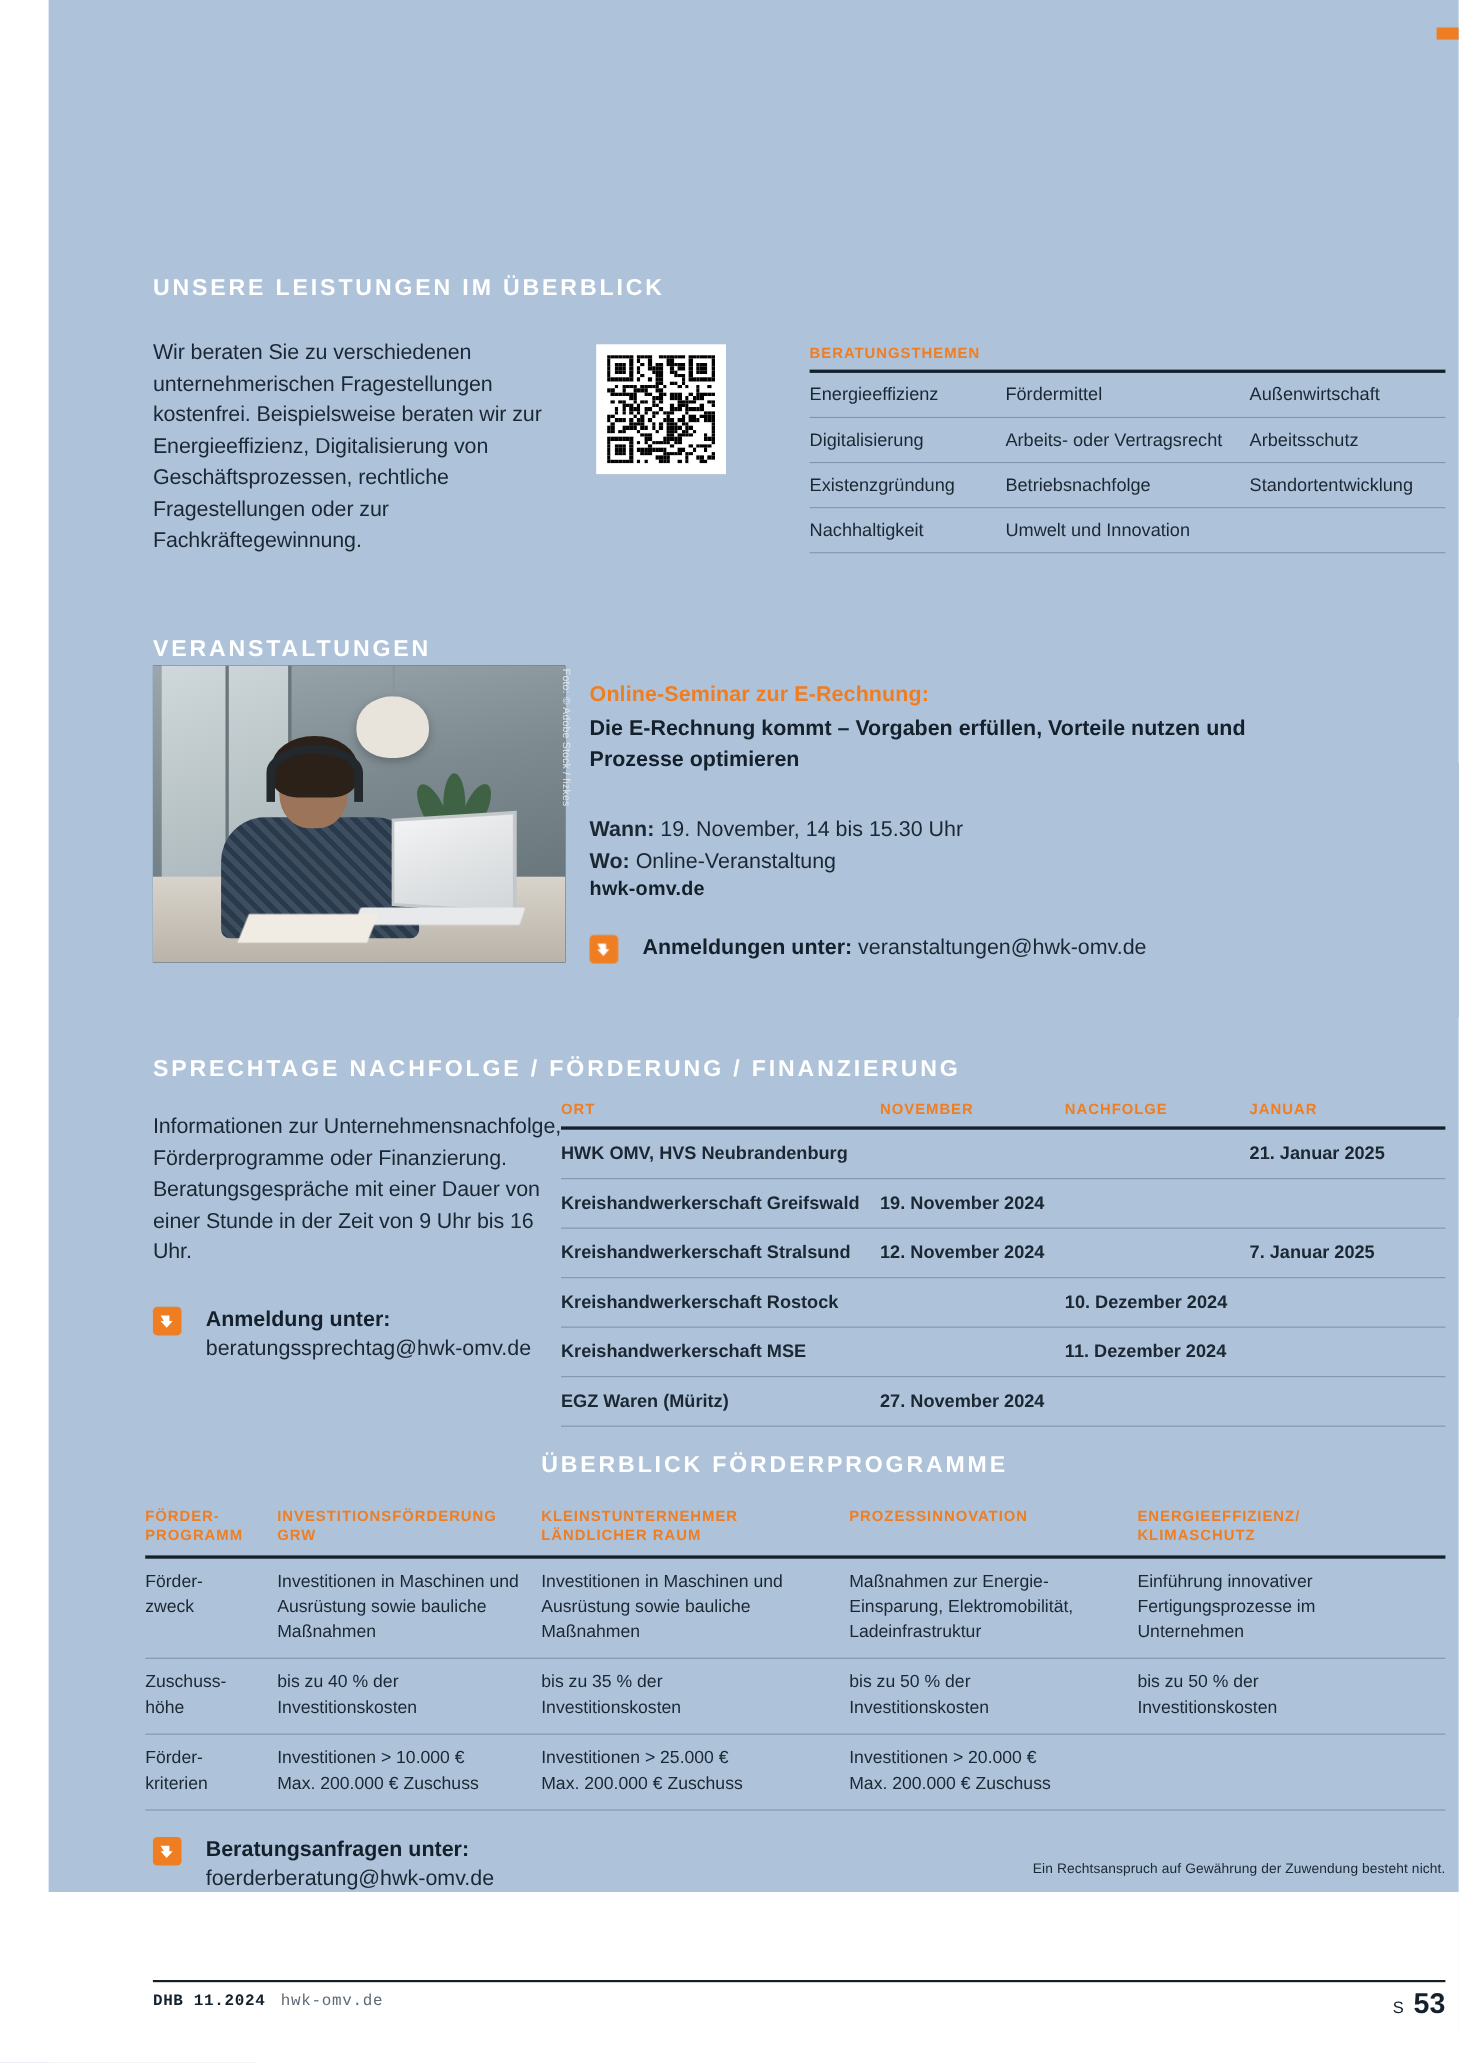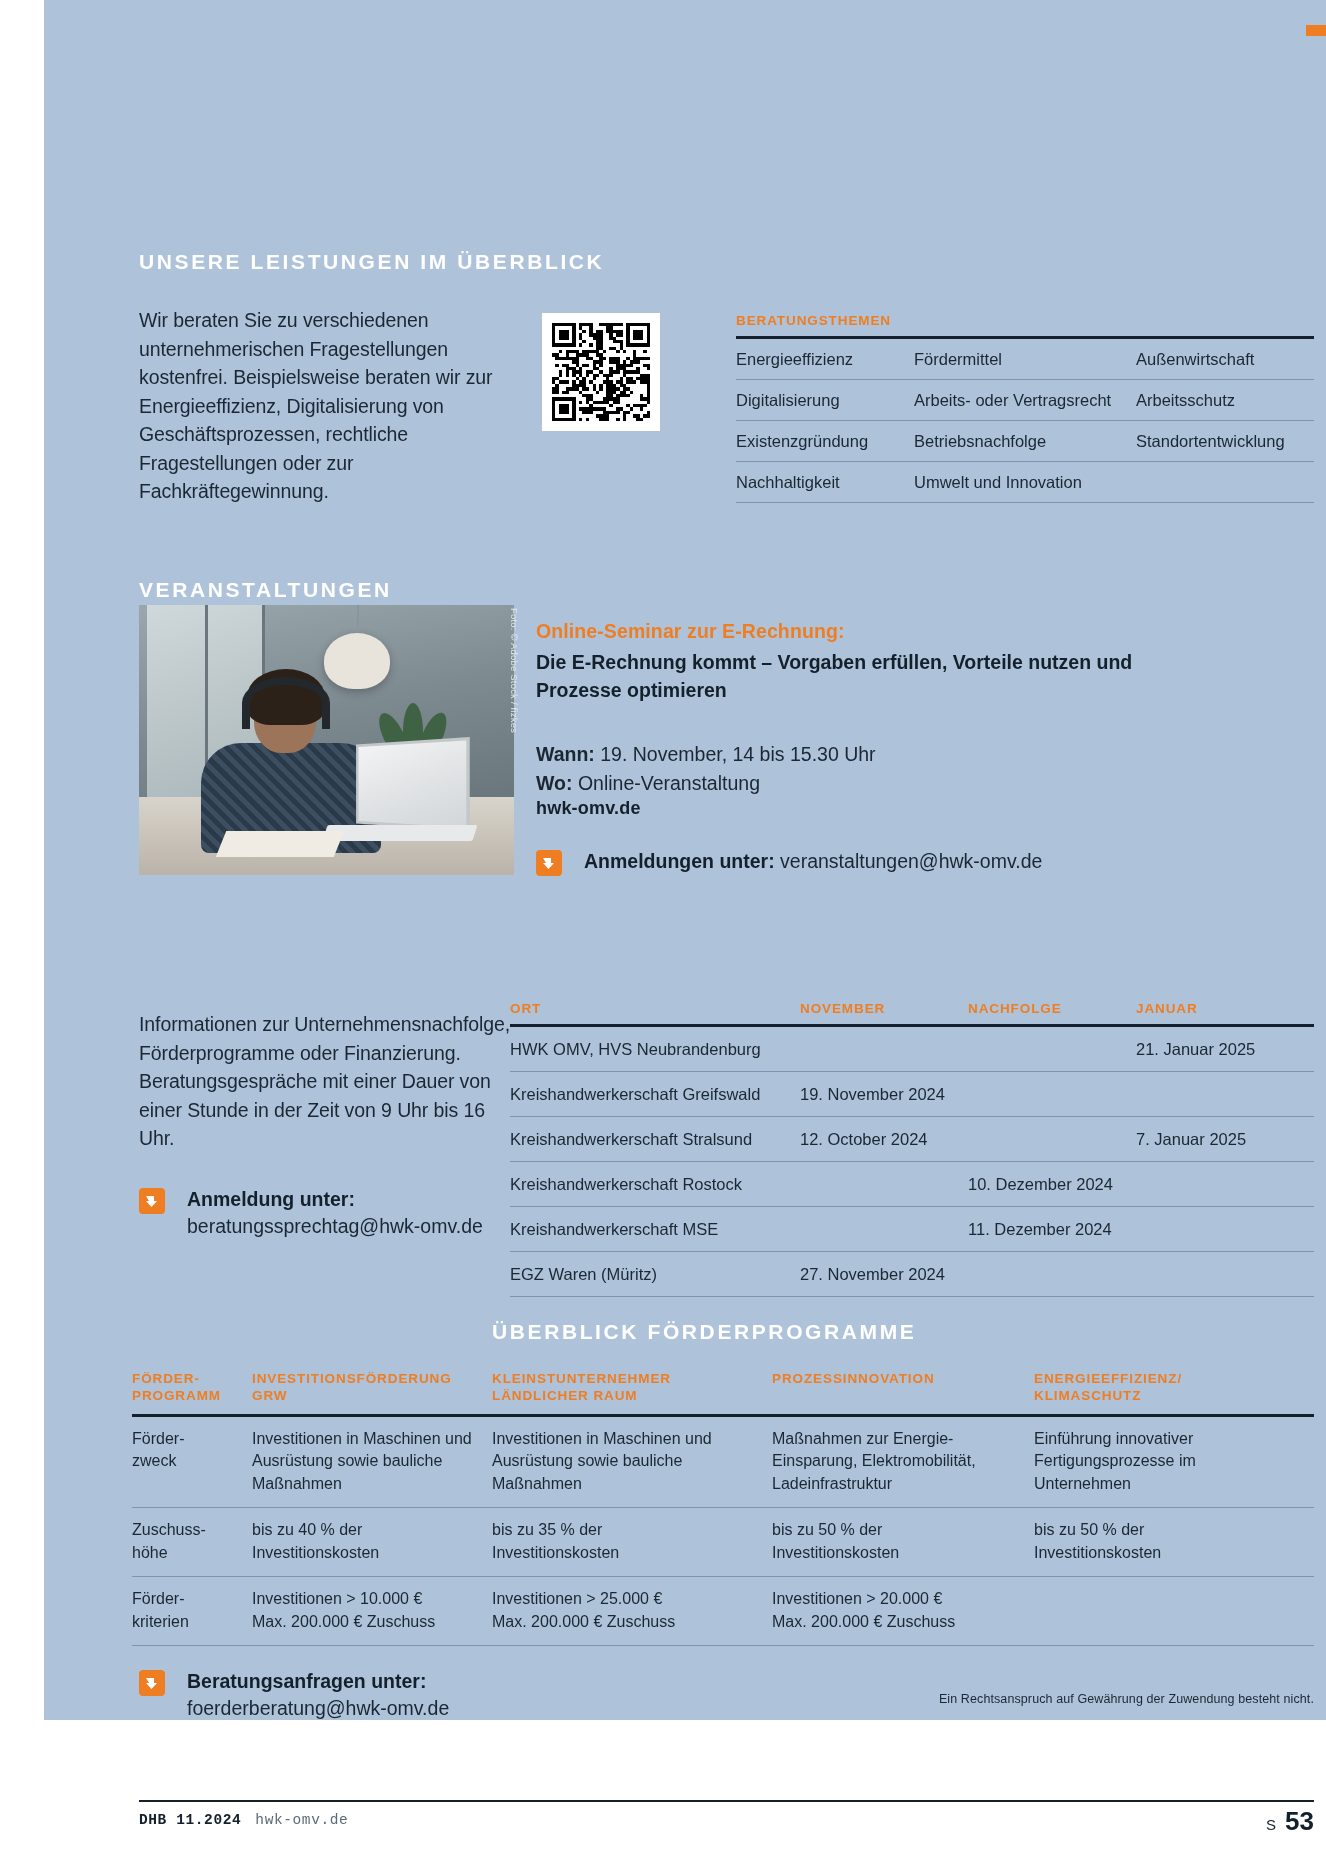--- a/index.html
+++ b/index.html
@@ -101,21 +101,21 @@
   
   #sprechtage-table { left: 466px; top: 1000px; width: 804px; }
   #sprechtage-table .thead .th:nth-child(1) { width: 290px; }
   #sprechtage-table .thead .th:nth-child(2) { width: 168px; }
   #sprechtage-table .thead .th:nth-child(3) { width: 168px; }
   #sprechtage-table .thead .th:nth-child(4) { width: 170px; }
   #sprechtage-table .trow .td:nth-child(1) { width: 290px; }
   #sprechtage-table .trow .td:nth-child(2) { width: 168px; }
   #sprechtage-table .trow .td:nth-child(3) { width: 168px; }
   #sprechtage-table .trow .td:nth-child(4) { width: 170px; }
-  #sprechtage-table .trow { padding: 11px 0 11px 0; }
+  #sprechtage-table .trow { padding: 11px 0 11px 0; font-weight: bold; }
 
   
   #foerder-table { left: 88px; top: 1370px; width: 1182px; }
   #foerder-table .thead { align-items: flex-start; padding-bottom: 10px; }
   #foerder-table .thead .th:nth-child(1) { width: 120px; }
   #foerder-table .thead .th:nth-child(2) { width: 240px; }
   #foerder-table .thead .th:nth-child(3) { width: 280px; }
   #foerder-table .thead .th:nth-child(4) { width: 262px; }
   #foerder-table .thead .th:nth-child(5) { width: 270px; }
   #foerder-table .trow { align-items: flex-start; padding: 11px 0 12px 0; font-size: 16px; line-height: 22.5px; }
@@ -1194,20 +1194,21 @@
 
   <div class="cta" style="left:492px; top:848px;">
     <span class="arrow-badge">
       <svg width="18" height="18" viewBox="0 0 18 18">
           <path d="M3 4 L11 4 L11 9 L14 9 L8.5 15 L3 9 L6 9 Z" fill="#ffffff"></path>
         </svg>
     </span>
     <span class="cta-text"><b>Anmeldungen unter:</b><span> veranstaltungen@hwk-omv.de</span></span>
   </div>
 
+  <div class="sec-head" style="left:95px; top:960px;">SPRECHTAGE NACHFOLGE / FÖRDERUNG / FINANZIERUNG</div>
 
   <div class="body-copy" style="left:95px; top:1010px; width:375px;">Informationen zur Unternehmensnachfolge, Förderprogramme oder Finanzierung. Beratungsgespräche mit einer Dauer von einer Stunde in der Zeit von 9 Uhr bis 16 Uhr.</div>
 
   <div class="cta" style="left:95px; top:1186px; width:360px;">
     <span class="arrow-badge">
       <svg width="18" height="18" viewBox="0 0 18 18">
           <path d="M3 4 L11 4 L11 9 L14 9 L8.5 15 L3 9 L6 9 Z" fill="#ffffff"></path>
         </svg>
     </span>
     <span class="cta-text">
@@ -1232,21 +1233,21 @@
           <div class="td">21. Januar 2025</div>
         </div>
         <div class="trow">
           <div class="td">Kreishandwerkerschaft Greifswald</div>
           <div class="td">19. November 2024</div>
           <div class="td"></div>
           <div class="td"></div>
         </div>
         <div class="trow">
           <div class="td">Kreishandwerkerschaft Stralsund</div>
-          <div class="td">12. October 2024</div>
+          <div class="td">12. November 2024</div>
           <div class="td"></div>
           <div class="td">7. Januar 2025</div>
         </div>
         <div class="trow">
           <div class="td">Kreishandwerkerschaft Rostock</div>
           <div class="td"></div>
           <div class="td">10. Dezember 2024</div>
           <div class="td"></div>
         </div>
         <div class="trow">

